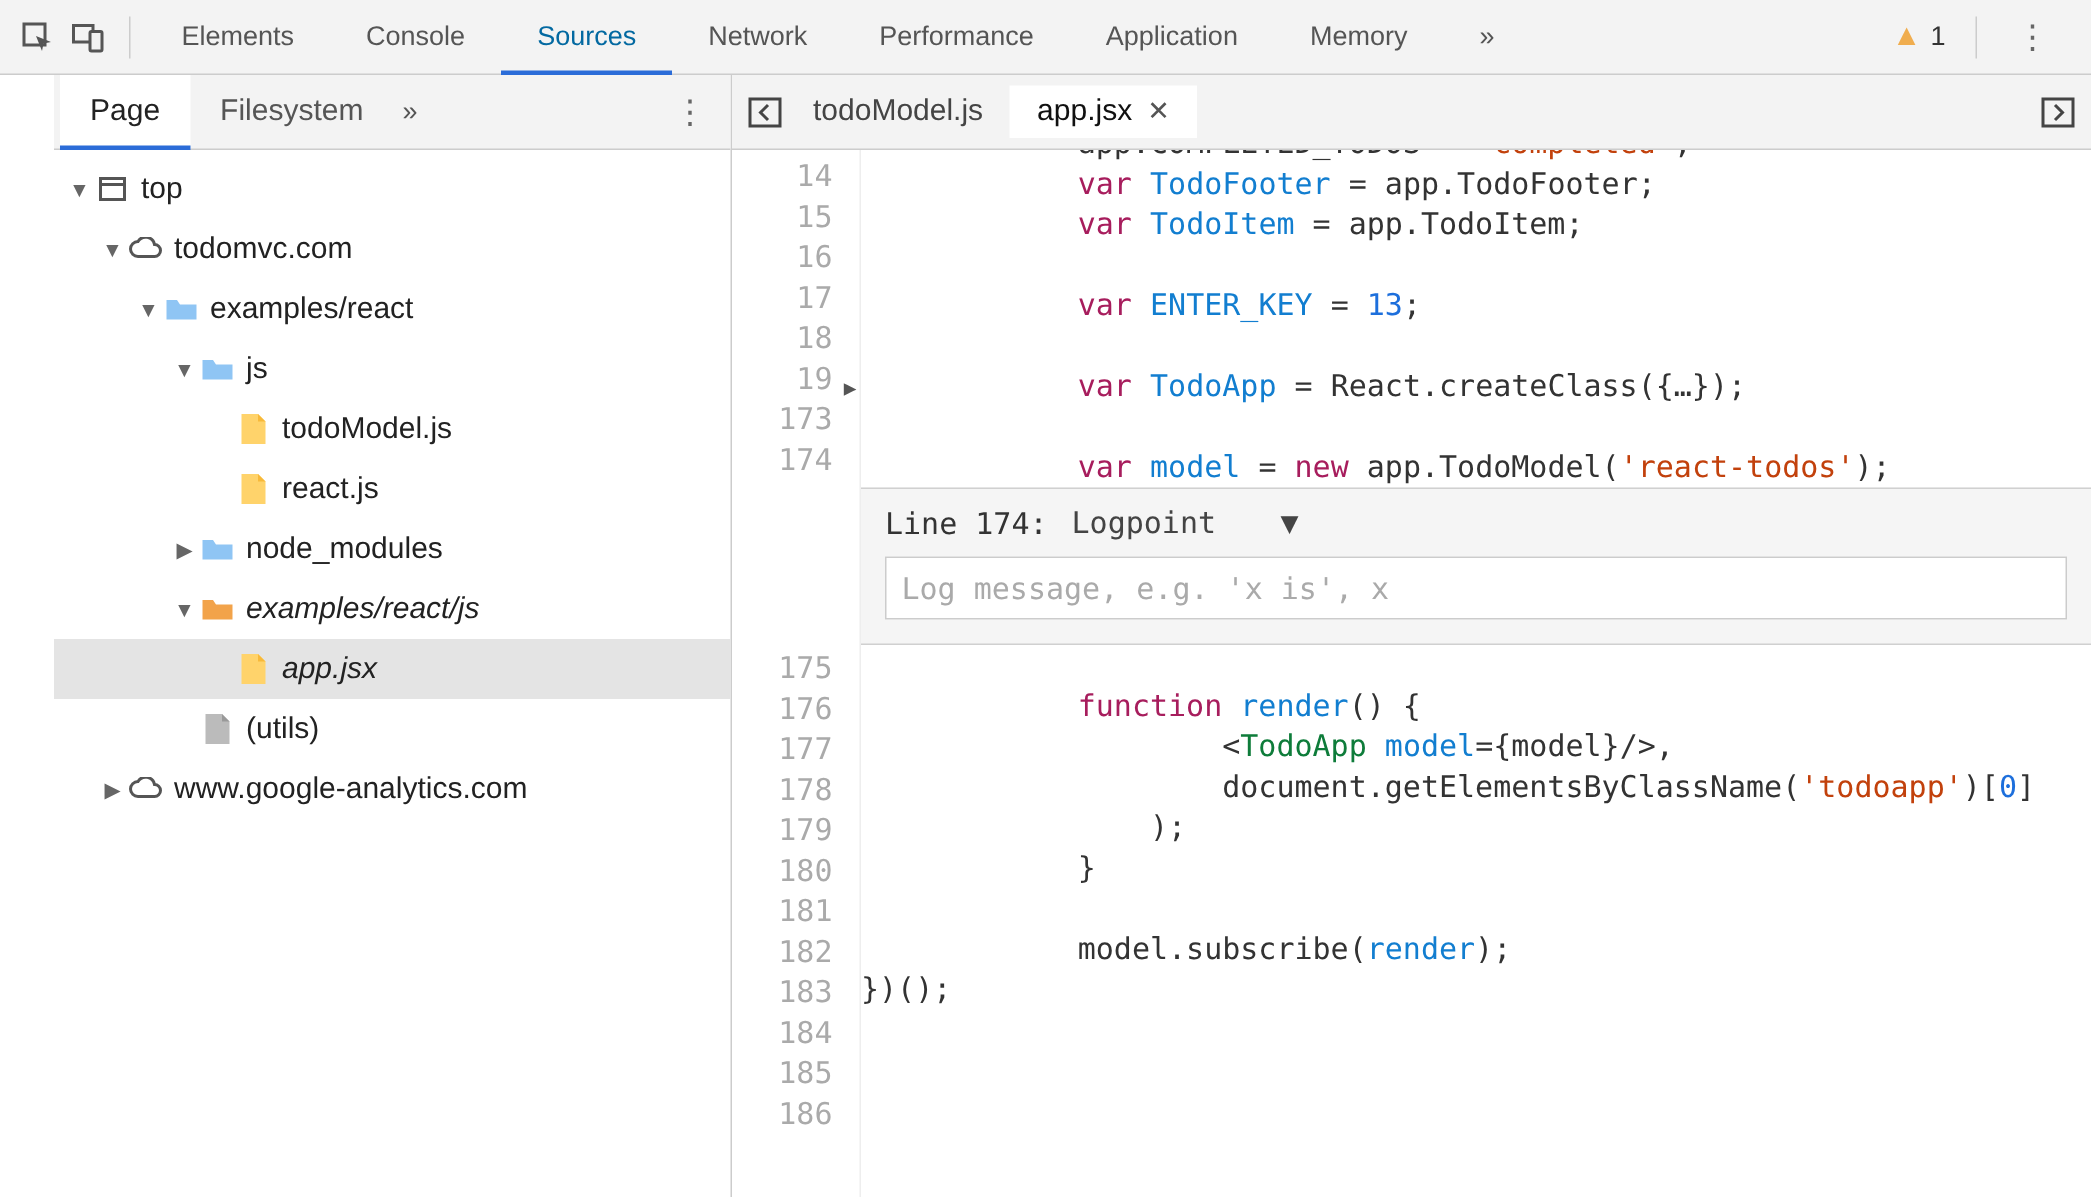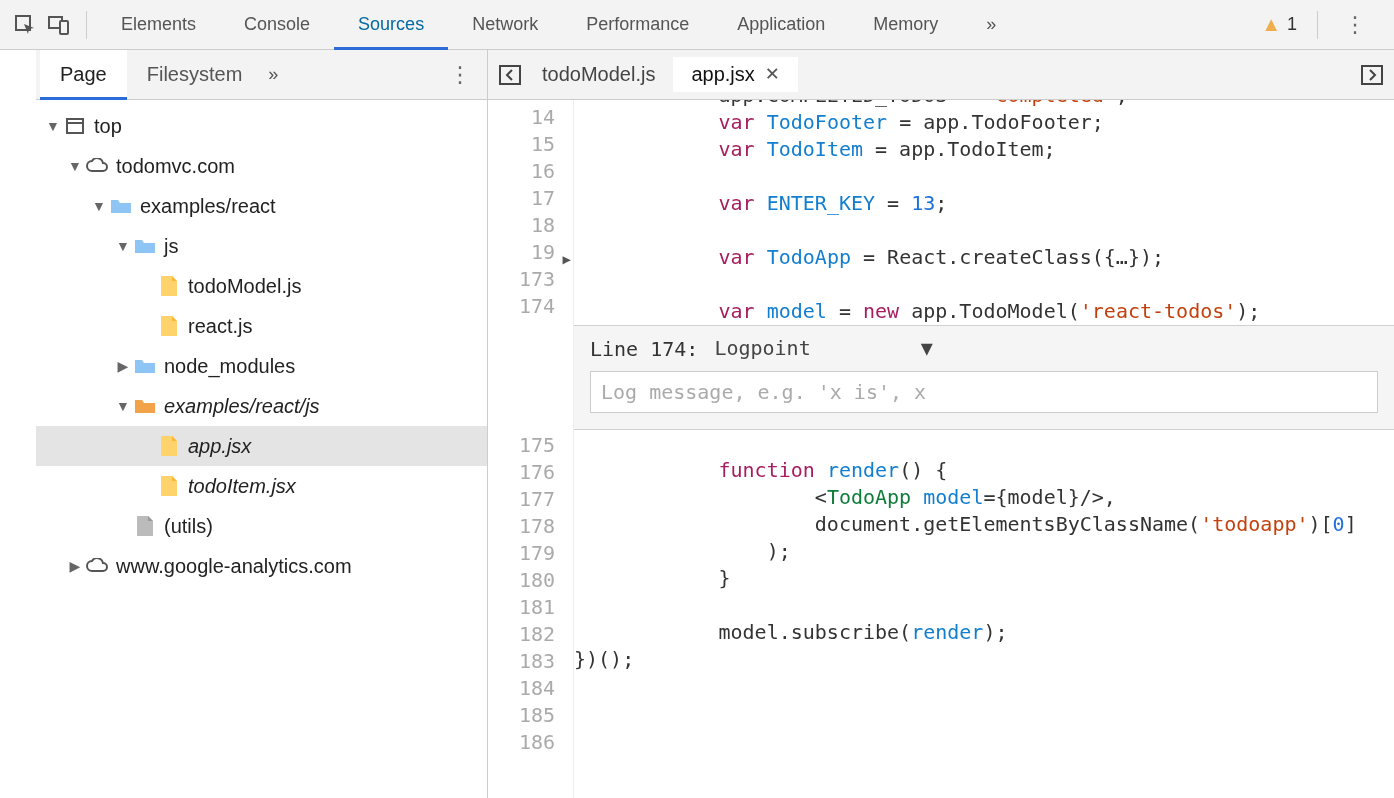--- a/index.html
+++ b/index.html
@@ -121,21 +121,21 @@
 .str { color:#c2410c; }
 .cls { color:#0e7c3a;}
 .fold-marker { color:#555; display:inline-block; vertical-align:middle; font-size:14px; width:16px;}
 
 .logpoint-panel {
   border-top:1px solid #d0d0d0; border-bottom:1px solid #d0d0d0;
   background:#f5f5f5; padding:10px 16px 16px 16px;
 }
 .logpoint-header { display:flex; align-items:center; gap:16px; font-size:20px; color:#333; margin-bottom:10px;}
 .logpoint-select {
-  display:flex; align-items:center; gap:110px; color:#444; cursor:pointer;
+  display:flex; align-items:center; gap:43px; color:#444; cursor:pointer;
   border-bottom:1px solid transparent;
 }
 .logpoint-input {
   width:100%; height:42px; font-family:Menlo,Consolas,monospace; font-size:20px;
   padding:6px 10px; border:1px solid #ccc; background:#fff; color:#333;
 }
 .logpoint-input::placeholder { color:#aaa; }
 
 svg { display:block; }
 </style>
@@ -282,30 +282,20 @@
         <span class="tree-icon">
           <svg width="18" height="22" viewBox="0 0 18 22">
               <path d="M1 1h11l5 5v15H1z" fill="#ffd36b"></path>
               <path d="M12 1v5h5" fill="#f7b93a"></path>
             </svg>
         </span>
         <span class="tree-label italic">app.jsx</span>
       </div>
 
 
-      <div class="tree-row">
-        <span class="indent" style="width:112px"></span>
-        <span class="tree-icon">
-          <svg width="18" height="22" viewBox="0 0 18 22">
-              <path d="M1 1h11l5 5v15H1z" fill="#ffd36b"></path>
-              <path d="M12 1v5h5" fill="#f7b93a"></path>
-            </svg>
-        </span>
-        <span class="tree-label italic">todoItem.jsx</span>
-      </div>
 
       <div class="tree-row">
         <span class="indent" style="width:88px"></span>
         <span class="tree-icon">
           <svg width="18" height="22" viewBox="0 0 18 22">
               <path d="M1 1h11l5 5v15H1z" fill="#bbb"></path>
               <path d="M12 1v5h5" fill="#999"></path>
             </svg>
         </span>
         <span class="tree-label">(utils)</span>

